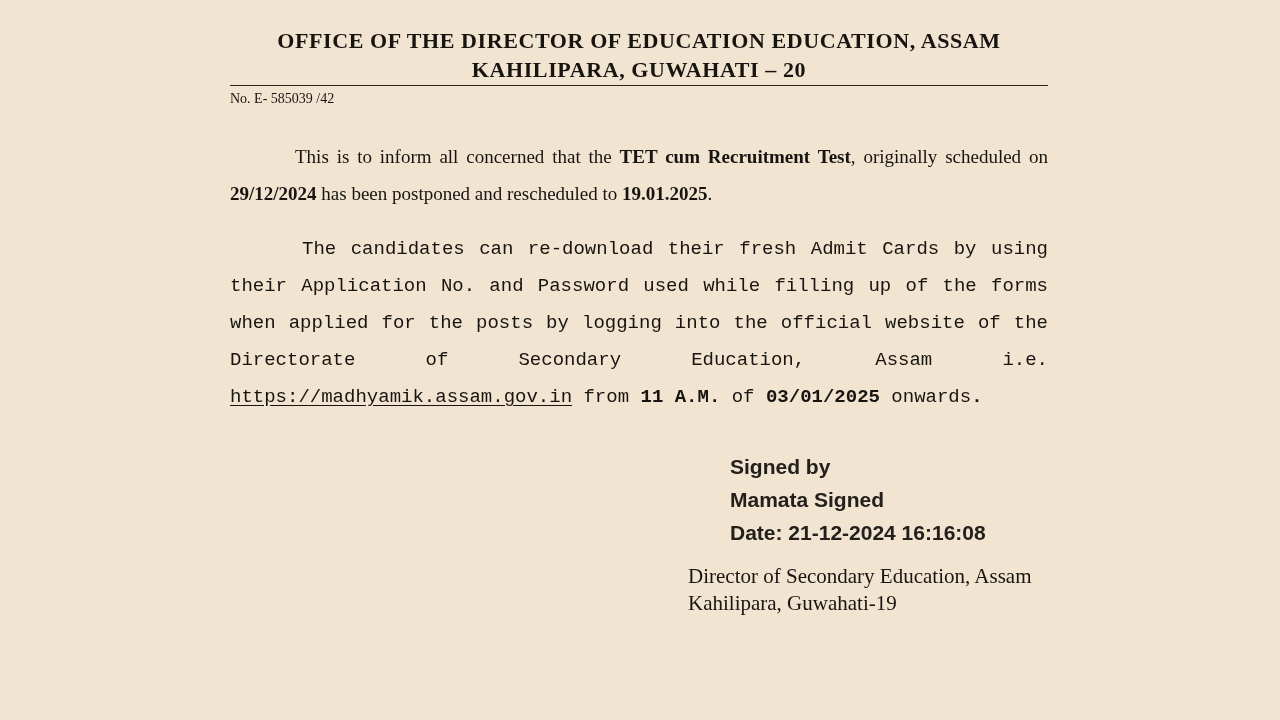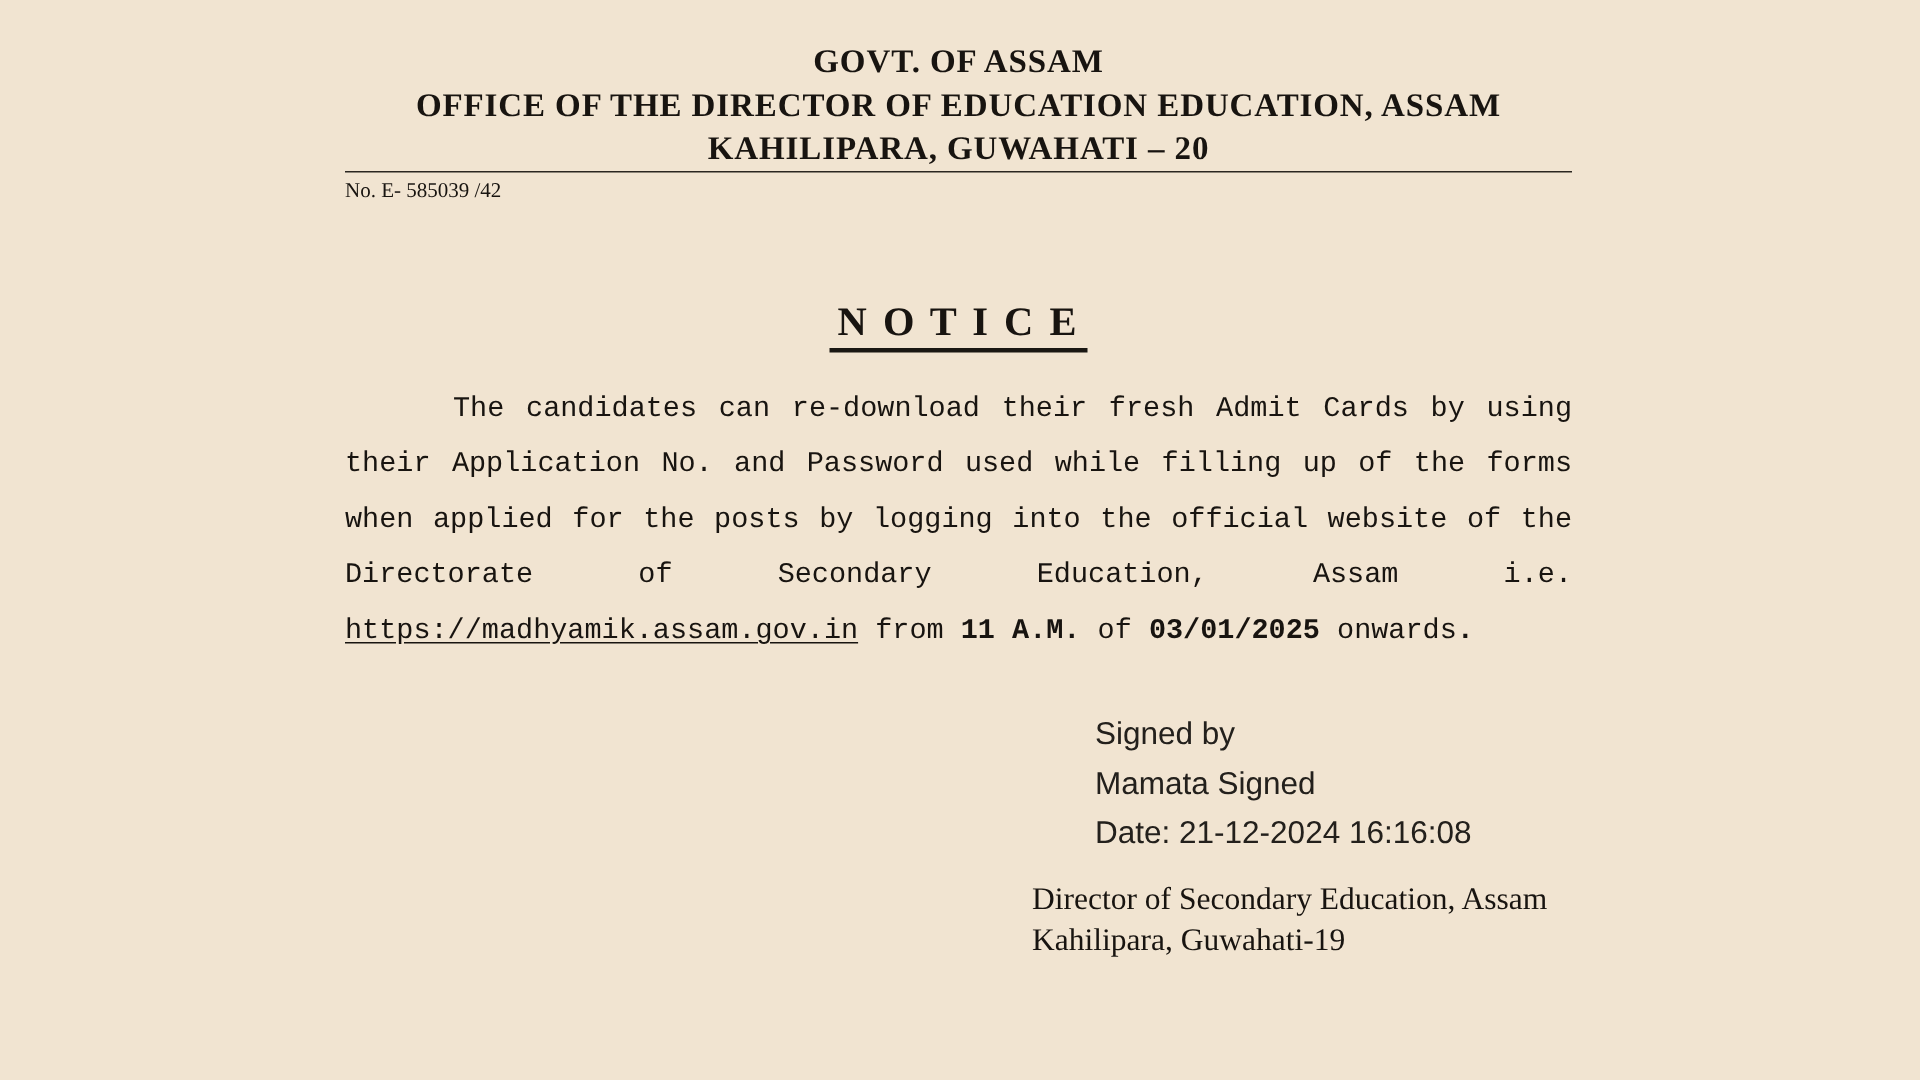--- a/index.html
+++ b/index.html
@@ -65,48 +65,46 @@
     text-underline-offset: 3px;
     cursor: pointer;
   }
   .sign-block {
     margin-top: 34px;
     margin-left: 500px;
     font-family: "Liberation Sans", sans-serif;
     font-size: 21px;
     line-height: 33px;
     color: #23201c;
+    font-weight: bold;
   }
   .signatory {
     margin-top: 14px;
     margin-left: 458px;
     width: 360px;
     font-size: 21px;
     line-height: 27px;
   }
 </style>
 </head>
 <body style="background: rgb(241, 228, 209); color: rgb(24, 20, 16);">
 
 <div class="content">
 
   <div class="letterhead">
-    <div>GOVT. OF ASSAM</div>
     <div>OFFICE OF THE DIRECTOR OF EDUCATION EDUCATION, ASSAM</div>
     <div>KAHILIPARA, GUWAHATI – 20</div>
   </div>
 
   <hr class="header-rule">
 
   <div class="ref-no">No. E- 585039 /42</div>
 
-  <div class="notice-title-wrap">
-    <span class="notice-title">N O T I C E</span>
-  </div>
 
+  <p class="para para-1"><span>This is to inform all concerned that the </span><span class="bold">TET cum Recruitment Test</span><span>, originally scheduled on </span><span class="bold">29/12/2024</span><span> has been postponed and rescheduled to </span><span class="bold">19.01.2025</span><span>.</span></p>
 
   <p class="para para-2"><span>The candidates can re-download their fresh Admit Cards by using their Application No. and Password used while filling up of the forms when applied for the posts by logging into the official website of the Directorate of Secondary Education, Assam i.e. </span><a class="doc-link">https://madhyamik.assam.gov.in</a><span> from </span><span class="bold">11 A.M.</span><span> of </span><span class="bold">03/01/2025</span><span> onwards</span><span class="bold">.</span></p>
 
   <div class="sign-block">
     <div>Signed by</div>
     <div>Mamata Signed</div>
     <div>Date: 21-12-2024 16:16:08</div>
   </div>
 
   <div class="signatory">

